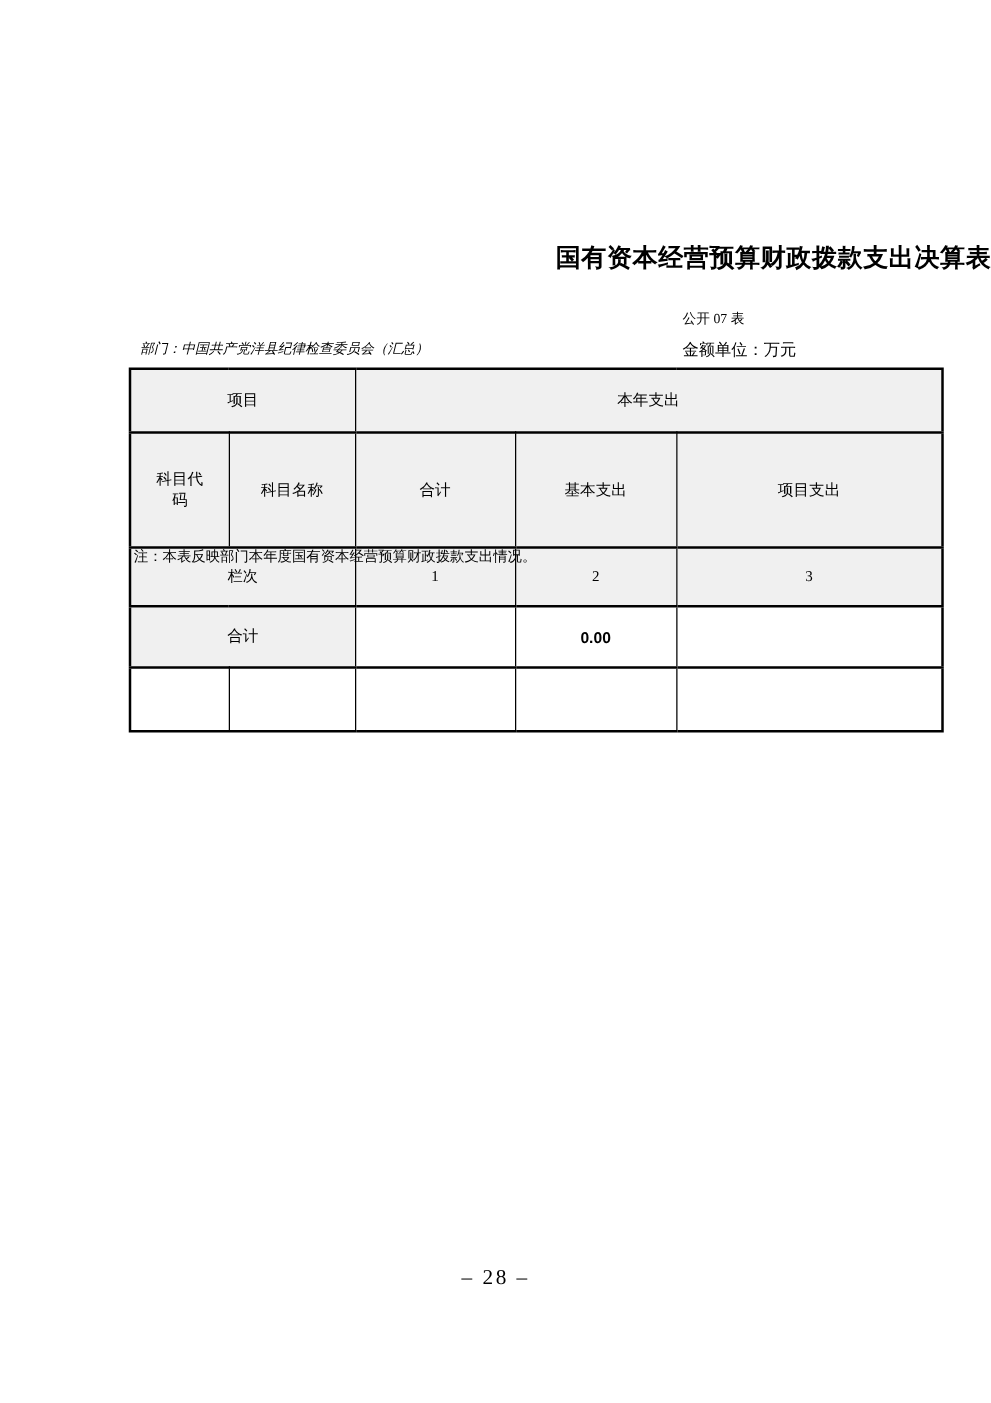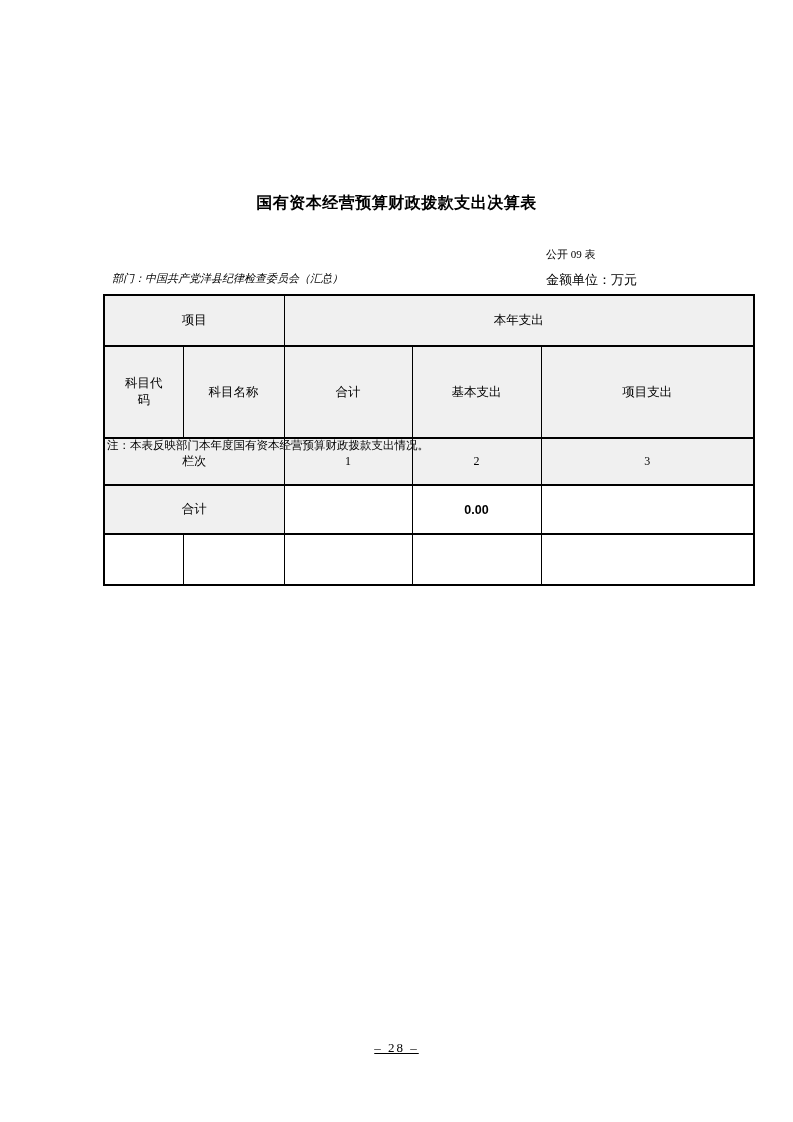--- a/index.html
+++ b/index.html
@@ -7,24 +7,24 @@
   .page {
     position:relative;
     width:793px; height:1122px;
     background:#ffffff;
     color:#000000;
     font-family:"Liberation Serif","DejaVu Serif",serif;
     overflow:hidden;
   }
   .doc-title {
     position:absolute; top:193px; left:0; right:0;
-    text-align:center;
+    text-align:right;
     font-family:"Liberation Sans","DejaVu Sans",sans-serif;
     font-weight:bold;
-    font-size:16px;
+    font-size:20px;
     letter-spacing:0.5px;
   }
   .form-code {
     position:absolute; left:546px; top:247px;
     font-size:11px; white-space:pre;
   }
   .dept-line {
     position:absolute; left:112px; top:271px;
     font-size:11px; white-space:pre;font-style:italic;
   }
@@ -61,36 +61,35 @@
     padding-right:9px;
     font-weight:bold;
     font-size:12px;
     font-family:Liberation Sans, sans-serif;
   }
   .note-line {
     position:absolute; left:107px; top:438px;
     font-size:11.5px; white-space:pre;
   }
   .page-footer {
-    position:absolute; top:1040px; left:0; right:0;
+    position:absolute; top:1012px; left:0; right:0;
     text-align:center;
-    font-size:13px;
+    font-size:17px;
     font-family:"Liberation Serif","DejaVu Serif",serif;
     letter-spacing:2px;
-    text-decoration:underline;
   }
 </style>
 </head>
 <body>
 
 <div class="page">
 
   <div class="doc-title">国有资本经营预算财政拨款支出决算表</div>
 
-  <div class="form-code">公开 09 表</div>
+  <div class="form-code">公开 07 表</div>
   <div class="dept-line">部门：中国共产党洋县纪律检查委员会（汇总）</div>
   <div class="unit-line">金额单位：万元</div>
 
   <table class="fin">
     <colgroup>
       <col style="width:79px">
       <col style="width:101px">
       <col style="width:128px">
       <col style="width:129px">
       <col style="width:213px">

